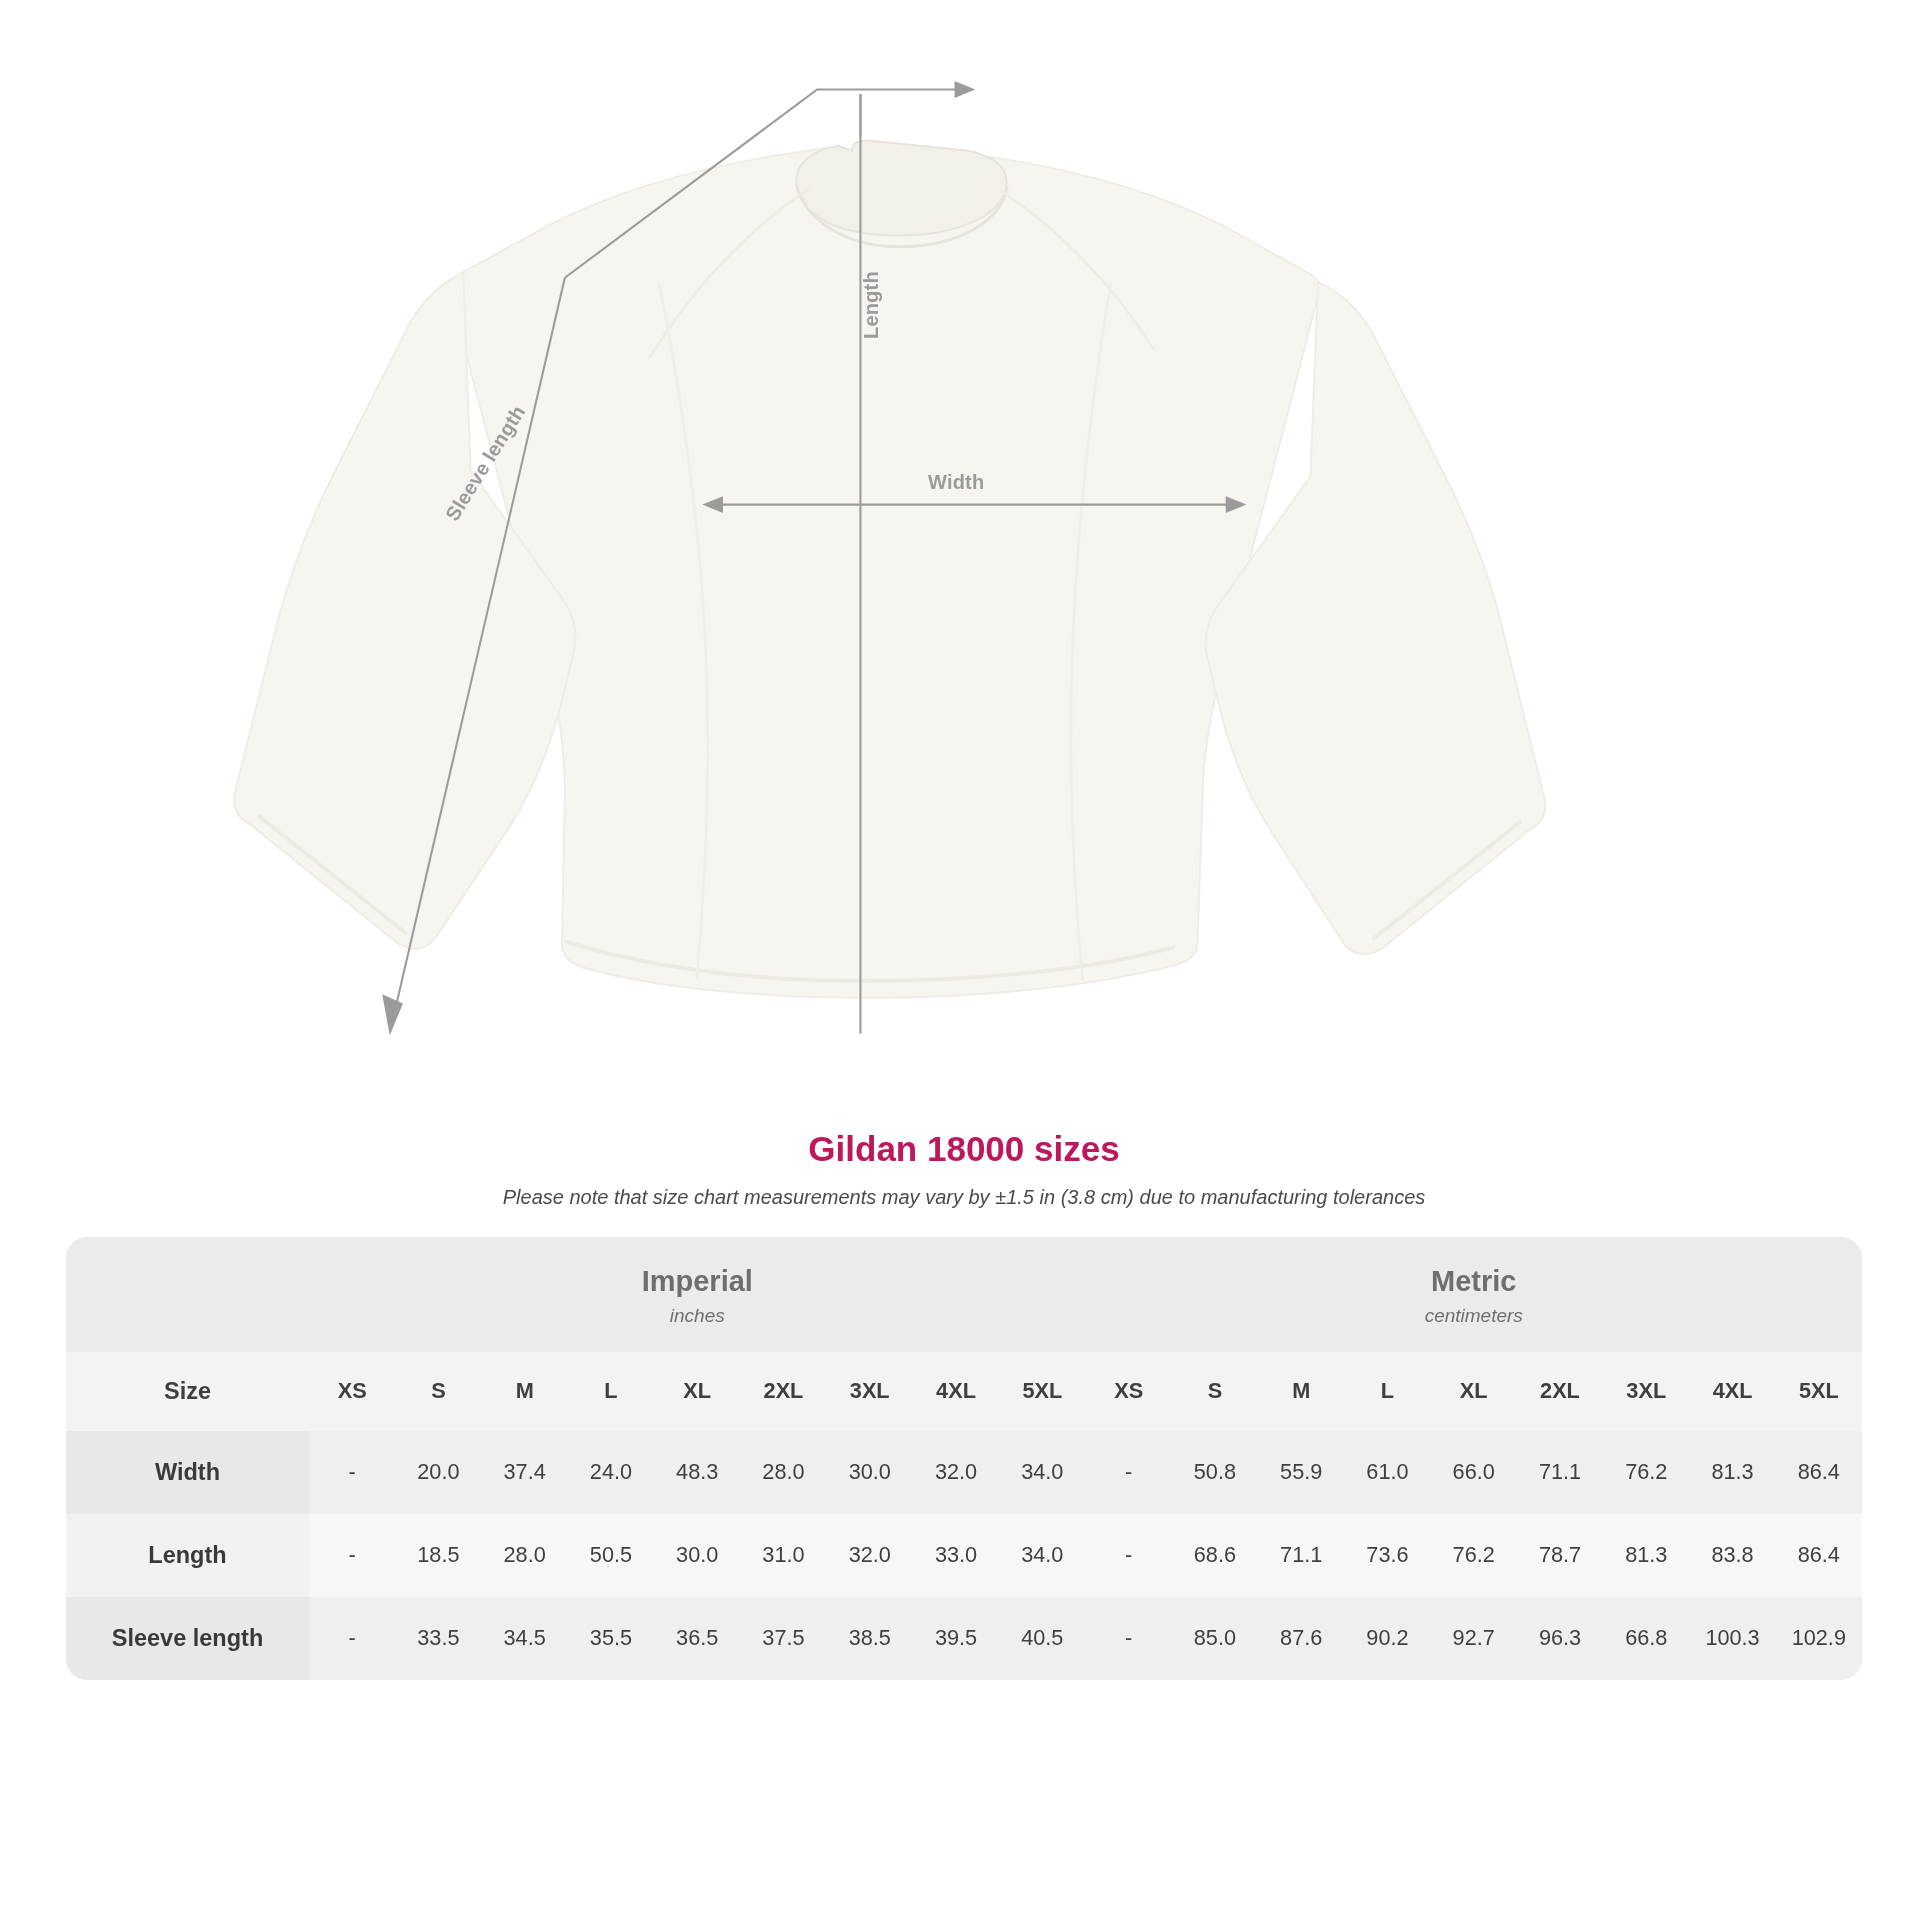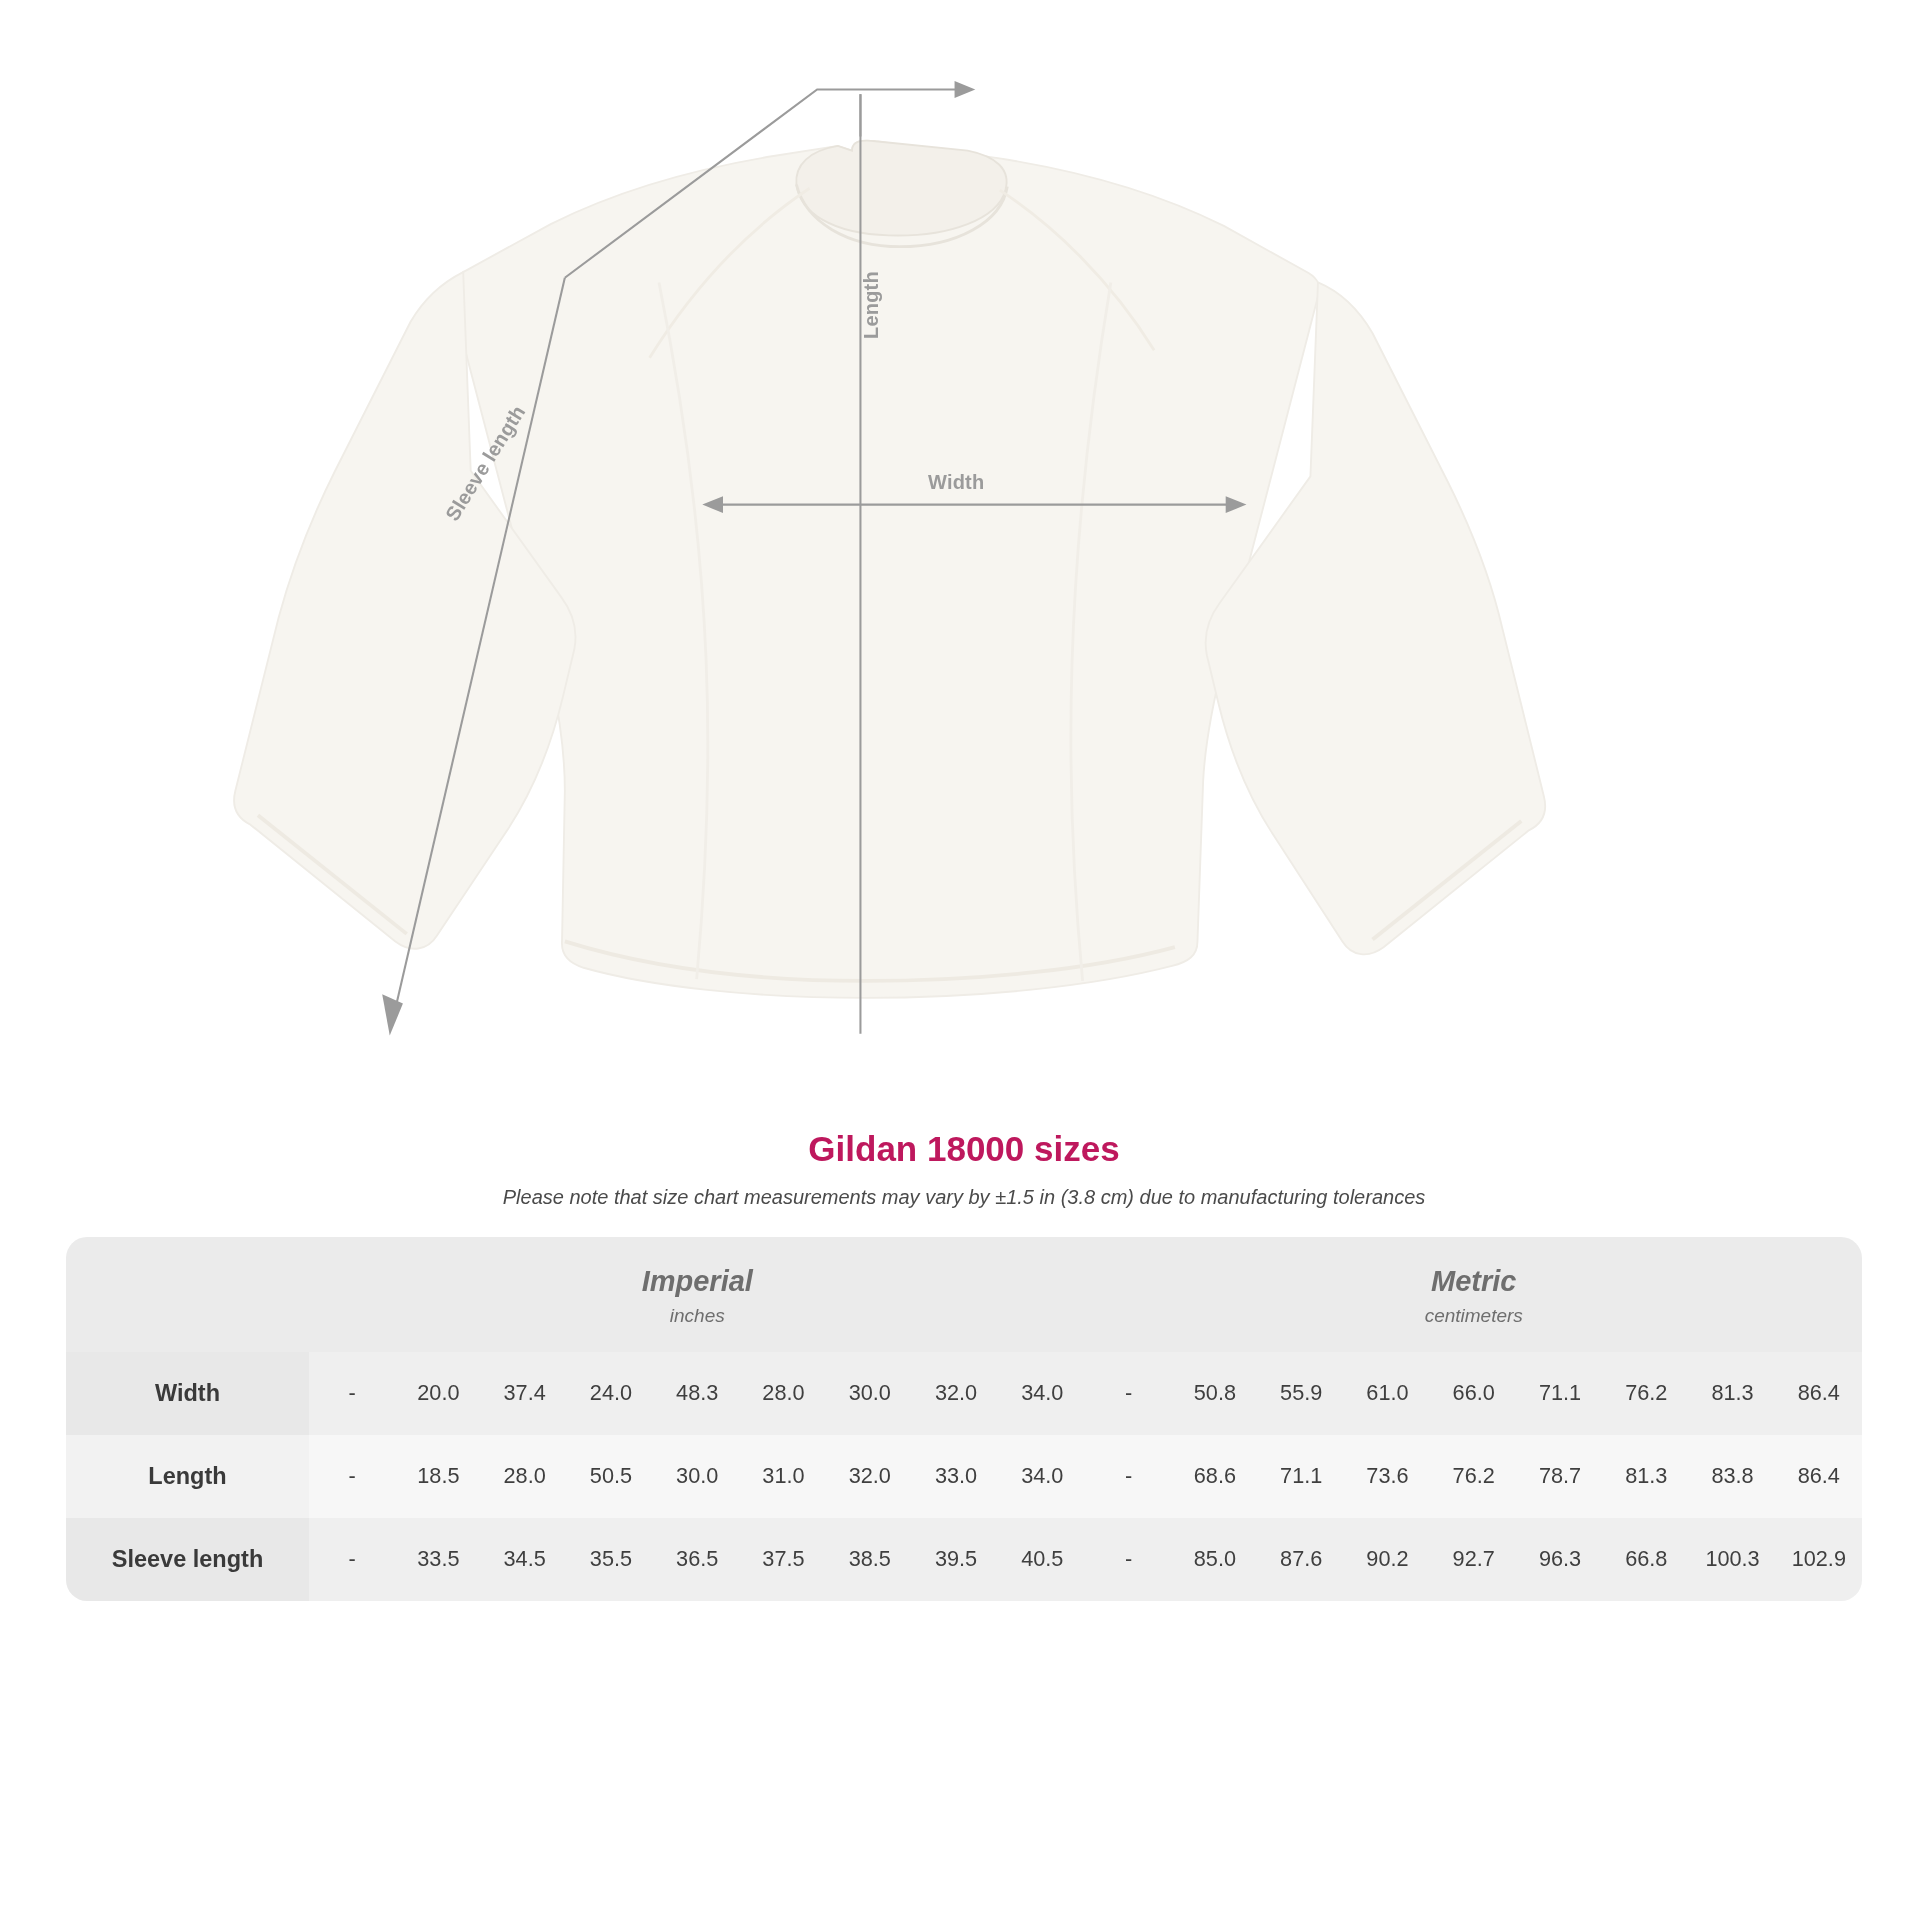--- a/index.html
+++ b/index.html
@@ -89,21 +89,20 @@
     color: #3f3f3f;
     border: none;
   }
   
   .unit-row td {
     background: #ebebeb;
     padding: 28px 0 24.5px 0;
   }
   .unit-name {
     font-size: 29px;
-    font-style: italic;
     font-weight: bold;
     color: #6e6e6e;
     display: block;
     margin-bottom: 7.5px;
   }
   .unit-sub {
     font-size: 19px;
     font-style: italic;
     color: #6e6e6e;
     display: block;
@@ -291,20 +290,41 @@
           <td colspan="9">
             <span class="unit-name">Imperial</span>
             <span class="unit-sub">inches</span>
           </td>
           <td colspan="9">
             <span class="unit-name">Metric</span>
             <span class="unit-sub">centimeters</span>
           </td>
         </tr>
 
+        <tr class="size-row">
+          <td class="rowhead">Size</td>
+          <td>XS</td>
+          <td>S</td>
+          <td>M</td>
+          <td>L</td>
+          <td>XL</td>
+          <td>2XL</td>
+          <td>3XL</td>
+          <td>4XL</td>
+          <td>5XL</td>
+          <td>XS</td>
+          <td>S</td>
+          <td>M</td>
+          <td>L</td>
+          <td>XL</td>
+          <td>2XL</td>
+          <td>3XL</td>
+          <td>4XL</td>
+          <td>5XL</td>
+        </tr>
 
         <tr class="data-row shade">
           <td class="rowhead">Width</td>
           <td>-</td>
           <td>20.0</td>
           <td>37.4</td>
           <td>24.0</td>
           <td>48.3</td>
           <td>28.0</td>
           <td>30.0</td>

